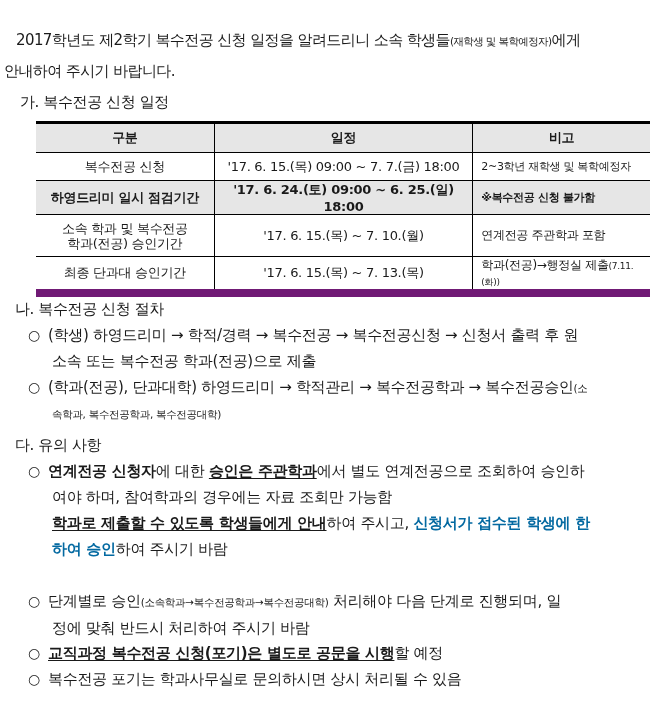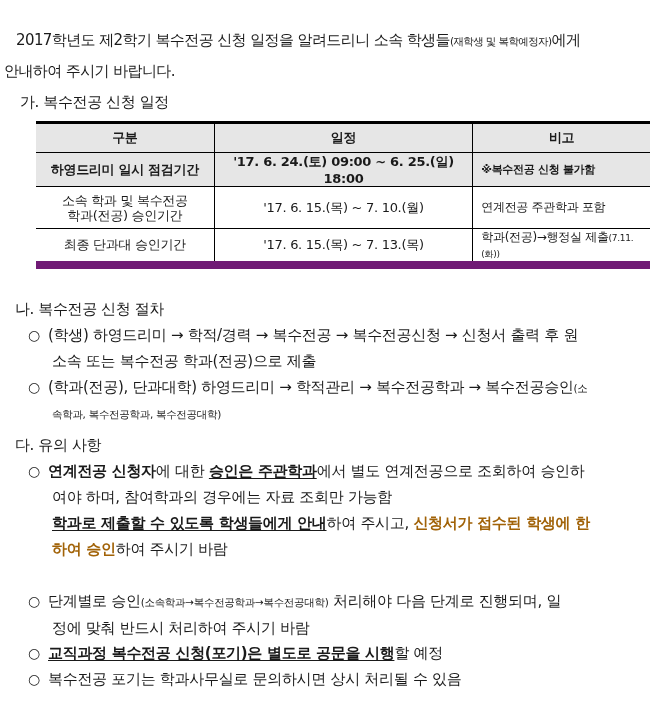--- a/index.html
+++ b/index.html
@@ -34,39 +34,44 @@
   table.sched td.note { text-align: left; padding-left: 8px; font-size: 11px; }
   table.sched td.note.big { font-size: 12px; }
   .c1 { width: 178px; } .c2 { width: 258px; } .c3 { width: 177px; }
   .note .tiny { font-size: 9px; }
 
   .bullet { position: absolute; left: 28px; width: 630px; line-height: 26px; letter-spacing: -0.3px; }
   .bullet .mark { display: inline-block; width: 20px; font-size: 14px; }
   .bullet .cont { padding-left: 24px; display: block; }
   .b { font-weight: bold; }
   .u { text-decoration: underline; text-underline-offset: 2px; margin-top: 16px; }
-  .blue { color: #a16207; font-weight: bold; }
+  .blue { color: #0369a1; font-weight: bold; }
 </style>
 </head>
 <body>
 
 <div class="abs intro1"><span>2017학년도 제2학기 복수전공 신청 일정을 알려드리니 소속 학생들</span><span class="small">(재학생 및 복학예정자)</span><span>에게</span></div>
 <div class="abs intro2">안내하여 주시기 바랍니다.</div>
 
 <div class="abs sec sec-a">가. 복수전공 신청 일정</div>
 
 <table class="sched">
   <thead>
     <tr>
       <th class="c1">구분</th>
       <th class="c2">일정</th>
       <th class="c3">비고</th>
     </tr>
   </thead>
   <tbody>
+    <tr style="height:28px">
+      <td>복수전공 신청</td>
+      <td>'17. 6. 15.(목) 09:00 ~ 7. 7.(금) 18:00</td>
+      <td class="note">2~3학년 재학생 및 복학예정자</td>
+    </tr>
     <tr class="hl" style="height:28px">
       <td>하영드리미 일시 점검기간</td>
       <td>'17. 6. 24.(토) 09:00 ~ 6. 25.(일) 18:00</td>
       <td class="note">※복수전공 신청 불가함</td>
     </tr>
     <tr style="height:42px">
       <td style="line-height:15px"><span>소속 학과 및 복수전공</span><br><span>학과(전공) 승인기간</span></td>
       <td>'17. 6. 15.(목) ~ 7. 10.(월)</td>
       <td class="note big">연계전공 주관학과 포함</td>
     </tr>

